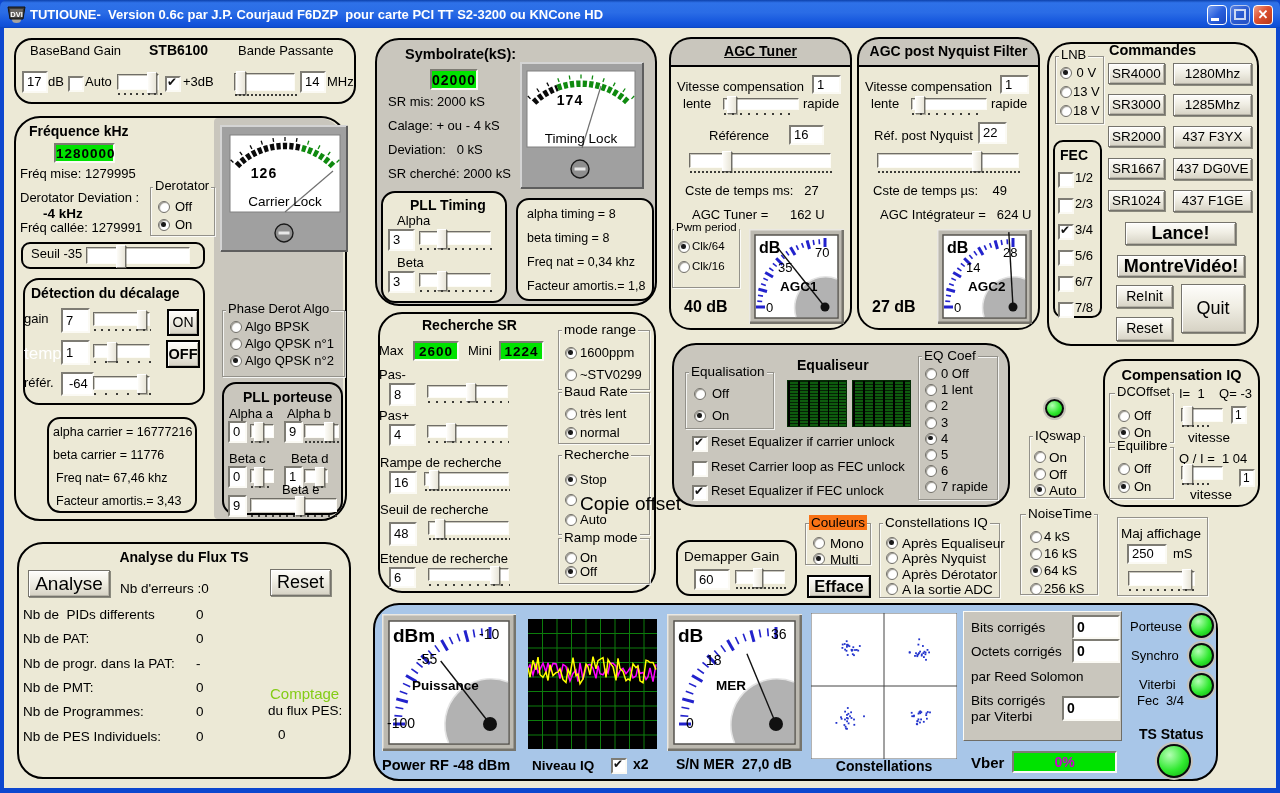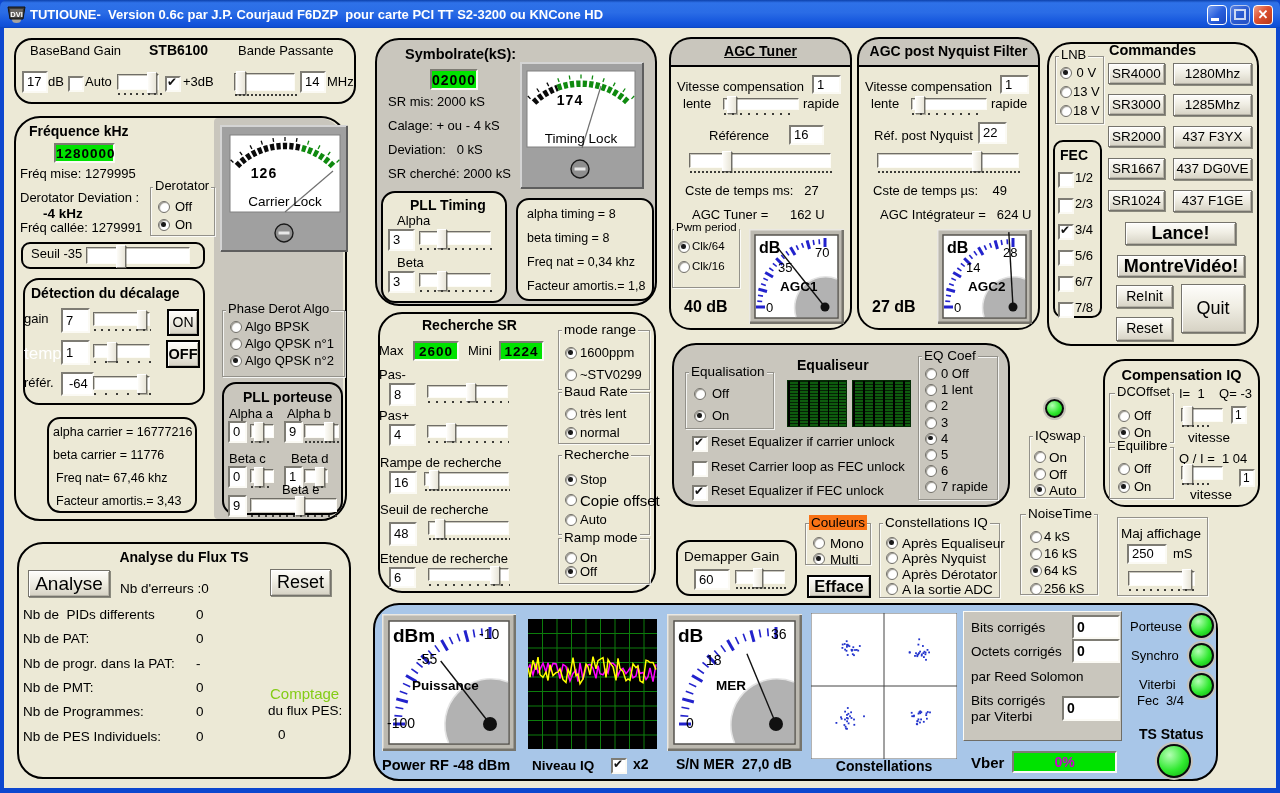--- a/index.html
+++ b/index.html
@@ -255,21 +255,21 @@
     <div class="a" style="left:580px;top:407px;font-size:13px;color:#000;white-space:pre;">très lent</div>
     <div class="a rd" style="left:565px;top:427px;"></div>
     <div class="a rdd" style="left:568px;top:430px;"></div>
     <div class="a" style="left:580px;top:426px;font-size:13px;color:#000;white-space:pre;">normal</div>
     <div class="a gb" style="left:558px;top:455px;width:90px;height:78px;"></div>
     <div class="a" style="left:562px;top:447px;font-size:13.5px;background:#ece9d6;padding:0 2px;white-space:pre;">Recherche</div>
     <div class="a rd" style="left:565px;top:474px;"></div>
     <div class="a rdd" style="left:568px;top:477px;"></div>
     <div class="a" style="left:580px;top:473px;font-size:13px;color:#000;white-space:pre;">Stop</div>
     <div class="a rd" style="left:565px;top:494px;"></div>
-    <div class="a" style="left:580px;top:493px;font-size:15px;color:#000;white-space:pre;">Copie offset</div>
+    <div class="a" style="left:580px;top:493px;font-size:19px;color:#000;white-space:pre;">Copie offset</div>
     <div class="a rd" style="left:565px;top:514px;"></div>
     <div class="a" style="left:580px;top:513px;font-size:13px;color:#000;white-space:pre;">Auto</div>
     <div class="a gb" style="left:558px;top:538px;width:90px;height:44px;"></div>
     <div class="a" style="left:562px;top:530px;font-size:13.5px;background:#ece9d6;padding:0 2px;white-space:pre;">Ramp mode</div>
     <div class="a rd" style="left:565px;top:552px;"></div>
     <div class="a" style="left:580px;top:551px;font-size:13px;color:#000;white-space:pre;">On</div>
     <div class="a rd" style="left:565px;top:566px;"></div>
     <div class="a rdd" style="left:568px;top:569px;"></div>
     <div class="a" style="left:580px;top:565px;font-size:13px;color:#000;white-space:pre;">Off</div>
     <div class="a" style="left:669px;top:37px;width:179px;height:26px;background:#c9c6bd;border:2px solid #000;border-bottom:none;border-radius:22px 22px 0 0;"></div>

